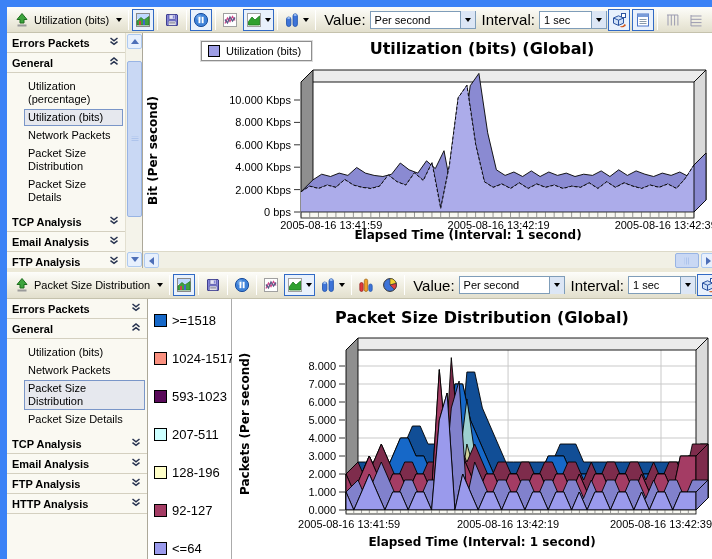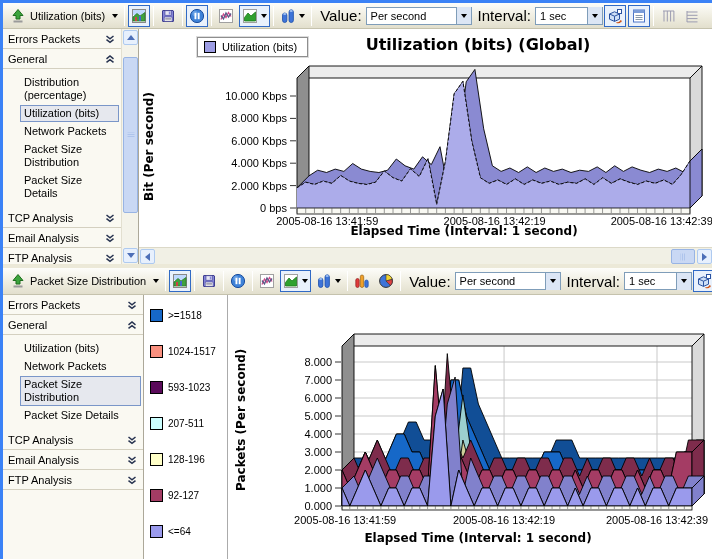--- a/index.html
+++ b/index.html
@@ -1,18 +1,18 @@
 <!DOCTYPE html>
 <html><head>
 <meta charset="utf-8">
 <style>
   *{margin:0;padding:0;box-sizing:border-box}
   html,body{width:712px;height:559px;overflow:hidden}
   body{font-family:"Liberation Sans",sans-serif;background:#ECE9D8;position:relative}
-  #win{position:absolute;inset:0;border:3px solid #3b82f6;background:#eab308}
+  #win{position:absolute;inset:0;border:7px solid #3b82f6;background:#eab308}
 
   
   .toolbar{position:absolute;left:0;width:710px;display:flex;align-items:center;padding:0 3px;
     background:linear-gradient(#FDFDFA,#EFEDE0 55%,#E2DFCD);border-bottom:1px solid #C5C2AD}
   #toolbar-top{top:0;height:26px}
   #toolbar-bottom{top:265px;height:27px}
   .tbsep{width:1px;height:20px;background:#C3C0AC;border-right:1px solid #FFFFFF;margin:0 2px;flex:none}
   .tbbtn{height:22px;min-width:22px;display:flex;align-items:center;justify-content:center;
     border:1px solid transparent;margin:0 1px;flex:none;padding:0 2px}
   .tbbtn.sel{border-color:#316AC5;background:#E9F1FC}
@@ -32,22 +32,22 @@
 
   
   .panel{position:absolute;left:0;width:710px}
   #panel-top{top:26px;height:235px}
   #panel-bottom{top:292px;height:265px}
   #splitter{position:absolute;left:0;top:261px;width:710px;height:4px;background:#ECE9D8}
 
   .sidebar{position:absolute;top:0;background:#FAF9F2;border-right:1px solid #ACA899;overflow:hidden}
   #sidebar-top{left:0;width:136px;height:235px;padding-right:17px}
   #sidebar-bottom{left:0;width:141px;height:265px}
-  .sb-head{display:flex;justify-content:space-between;align-items:center;padding:4px 6px 3px 5px;
-    border-bottom:1px solid #D4D0C0;font-weight:normal;font-size:11px}
+  .sb-head{display:flex;justify-content:space-between;padding:4px 6px 3px 5px;
+    border-bottom:1px solid #D4D0C0;font-weight:bold;font-size:11px}
   .sb-items{padding:4px 2px 5px 17px}
   .sb-item{font-size:11px;padding:1px 3px;margin:1px 0;border:1px solid transparent;line-height:13px}
   .sb-item.selected{border-color:#7A96C8;background:#E6E8EE}
   .sb-chev{display:flex}
 
   
   .vscroll{position:absolute;top:0;right:0;width:17px;height:235px;background:#F4F3EA;border-left:1px solid #E2DFD0}
   .sc-btn{position:absolute;left:1px;width:15px;height:15px;background:#E7F0FD;border:1px solid #AECAF0;
     border-radius:2px;display:flex;align-items:center;justify-content:center}
   .sc-btn.up{top:1px}.sc-btn.down{bottom:1px}
@@ -61,21 +61,21 @@
     background:repeating-linear-gradient(#AEC4EC 0 1px,transparent 1px 2px);display:block}
   .hthumb i{width:5px;height:7px;background:repeating-linear-gradient(90deg,#AEC4EC 0 1px,transparent 1px 2px)}
 
   
   #chartarea-top{position:absolute;left:136px;top:0;width:574px;height:235px;background:#FFF}
   #chartarea2{position:absolute;left:225px;top:0;width:485px;height:265px;background:#FFF}
   #legend-bottom{position:absolute;left:141px;top:0;width:84px;height:265px;background:#FFF;
     border-right:1px solid #ABABAB;display:flex;flex-direction:column;padding:14px 0 0 6px;gap:23px}
   .lg-row{display:flex;align-items:center;gap:5px}
   .lg-swatch{width:13px;height:13px;border:1px solid #000;flex:none}
-  .lg-label{font-size:10px;white-space:nowrap}
+  .lg-label{font-size:13px;white-space:nowrap}
 
   svg.chart{position:absolute;left:0;top:0}
   .charttitle{position:absolute;top:6px;left:124px;width:430px;text-align:center;
     font:bold 16px "DejaVu Sans",sans-serif;letter-spacing:0}
   .charttitle2{position:absolute;top:9px;left:30px;width:440px;text-align:center;
     font:bold 16px "DejaVu Sans",sans-serif}
   .legendbox{position:absolute;left:58px;top:8px;border:1px solid #8E8E8E;outline:1px solid #DCDCDC;
     background:#FFF;padding:3px 10px 3px 6px;display:flex;align-items:center;gap:6px;font-size:11px}
   .legendswatch{width:12px;height:12px;border:1px solid #000}
   .ylabel{position:absolute;left:3px;top:172px;transform:rotate(-90deg);transform-origin:0 0;
@@ -252,21 +252,21 @@
         </div>
         <div class="sb-head">
           <span>General</span>
           <span class="sb-chev">
             <svg width="10" height="9" viewBox="0 0 10 9">
               <path d="M1.5 3.8 L5 1 L8.5 3.8 M1.5 7.4 L5 4.6 L8.5 7.4" fill="none" stroke="#26324F" stroke-width="1.5"></path>
             </svg>
           </span>
         </div>
         <div class="sb-items">
-          <div class="sb-item">Distribution (percentage)</div>
+          <div class="sb-item">Utilization (percentage)</div>
           <div class="sb-item selected">Utilization (bits)</div>
           <div class="sb-item">Network Packets</div>
           <div class="sb-item">Packet Size Distribution</div>
           <div class="sb-item">Packet Size Details</div>
         </div>
         <div class="sb-head">
           <span>TCP Analysis</span>
           <span class="sb-chev">
             <svg width="10" height="9" viewBox="0 0 10 9">
               <path d="M1.5 1 L5 3.8 L8.5 1 M1.5 4.6 L5 7.4 L8.5 4.6" fill="none" stroke="#26324F" stroke-width="1.5"></path>
@@ -551,20 +551,28 @@
         <div class="sb-head">
           <span>Email Analysis</span>
           <span class="sb-chev">
             <svg width="10" height="9" viewBox="0 0 10 9">
               <path d="M1.5 1 L5 3.8 L8.5 1 M1.5 4.6 L5 7.4 L8.5 4.6" fill="none" stroke="#26324F" stroke-width="1.5"></path>
             </svg>
           </span>
         </div>
         <div class="sb-head">
           <span>FTP Analysis</span>
+          <span class="sb-chev">
+            <svg width="10" height="9" viewBox="0 0 10 9">
+              <path d="M1.5 1 L5 3.8 L8.5 1 M1.5 4.6 L5 7.4 L8.5 4.6" fill="none" stroke="#26324F" stroke-width="1.5"></path>
+            </svg>
+          </span>
+        </div>
+        <div class="sb-head">
+          <span>HTTP Analysis</span>
           <span class="sb-chev">
             <svg width="10" height="9" viewBox="0 0 10 9">
               <path d="M1.5 1 L5 3.8 L8.5 1 M1.5 4.6 L5 7.4 L8.5 4.6" fill="none" stroke="#26324F" stroke-width="1.5"></path>
             </svg>
           </span>
         </div>
       </div>
     <div id="legend-bottom">
         <div class="lg-row">
           <span class="lg-swatch" style="background: rgb(22, 104, 200);"></span>
@@ -718,18 +726,19 @@
           <line x1="107" y1="103" x2="113" y2="103" stroke="#000" stroke-width="0.8"></line>
           <text x="104" y="107" text-anchor="end" font-size="11" fill="#000" font-family="Liberation Sans, sans-serif">6.000</text>
           <line x1="107" y1="85" x2="113" y2="85" stroke="#000" stroke-width="0.8"></line>
           <text x="104" y="89" text-anchor="end" font-size="11" fill="#000" font-family="Liberation Sans, sans-serif">7.000</text>
           <line x1="107" y1="67" x2="113" y2="67" stroke="#000" stroke-width="0.8"></line>
           <text x="104" y="71" text-anchor="end" font-size="11" fill="#000" font-family="Liberation Sans, sans-serif">8.000</text>
           <text x="117.15" y="229" text-anchor="middle" font-size="11" fill="#000" font-family="Liberation Sans, sans-serif">2005-08-16 13:41:59</text>
           <text x="276.05" y="229" text-anchor="middle" font-size="11" fill="#000" font-family="Liberation Sans, sans-serif">2005-08-16 13:42:19</text>
           <text x="429" y="229" text-anchor="middle" font-size="11" fill="#000" font-family="Liberation Sans, sans-serif">2005-08-16 13:42:39</text>
         </svg>
+      <div class="charttitle2">Packet Size Distribution (Global)</div>
       <div class="ylabel2">Packets (Per second)</div>
       <div class="xlabel2">Elapsed Time (Interval: 1 second)</div>
     </div>
   </div>
 
 </div>
 
 </body></html>

